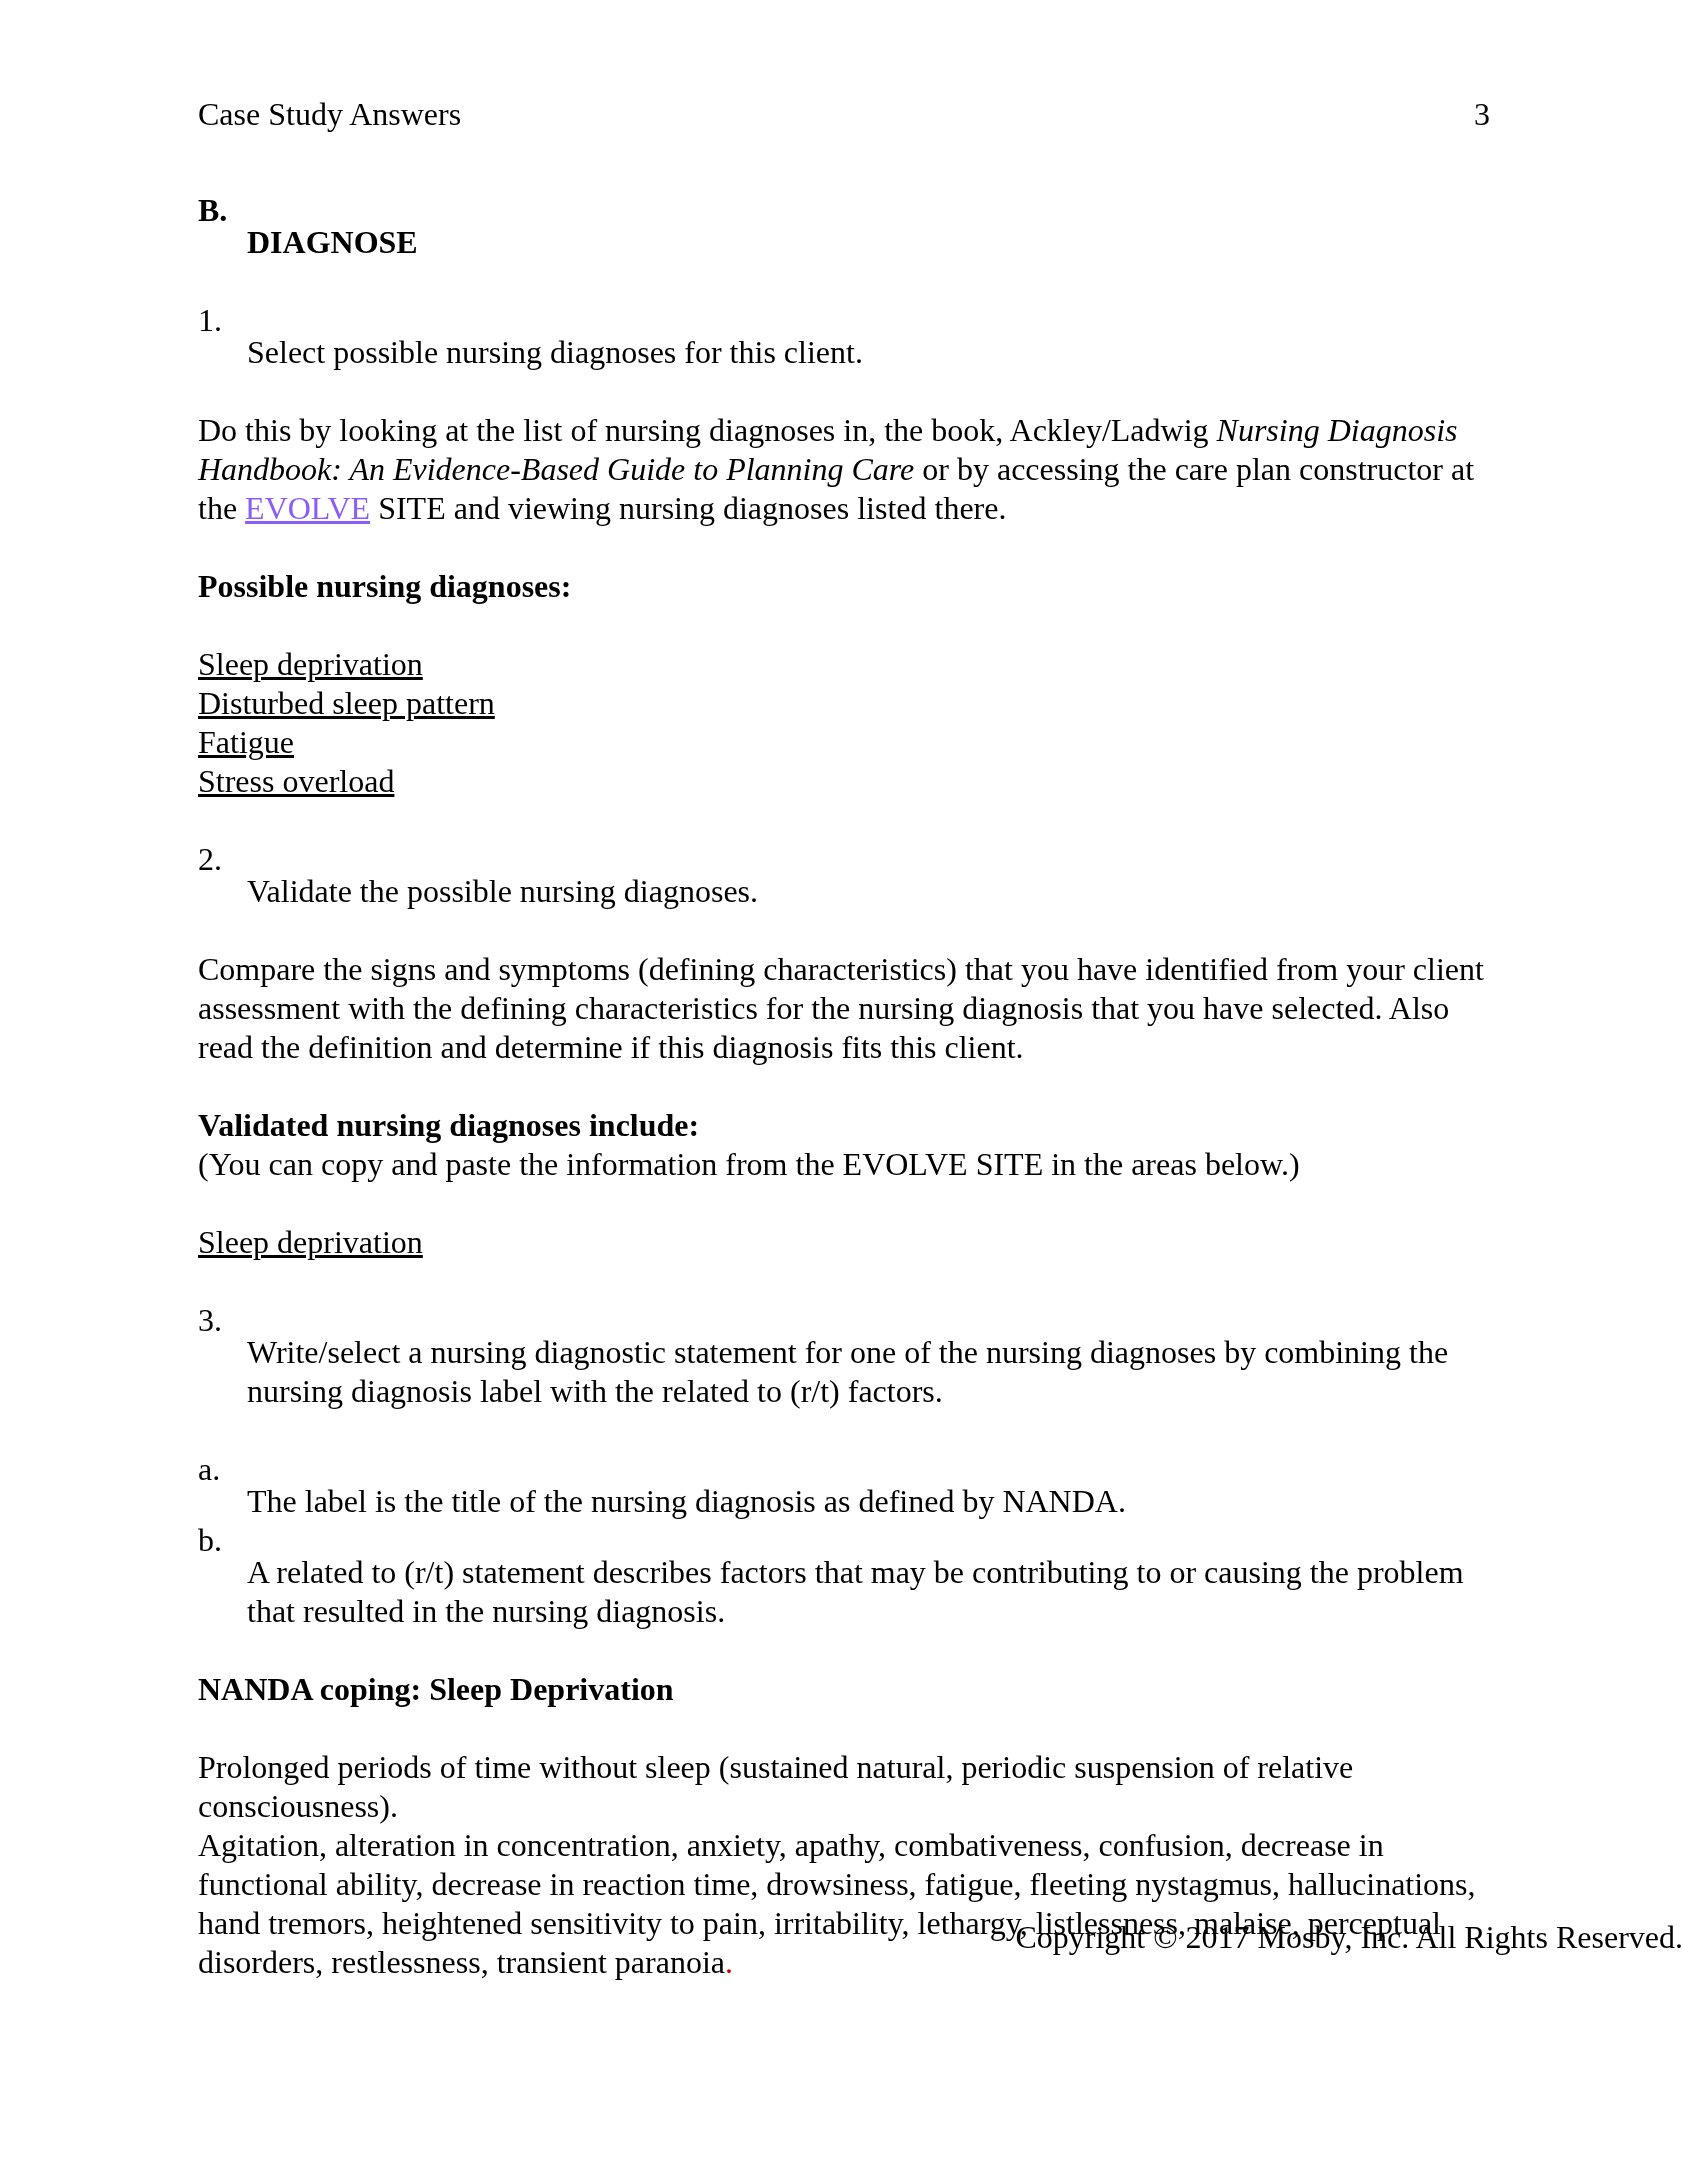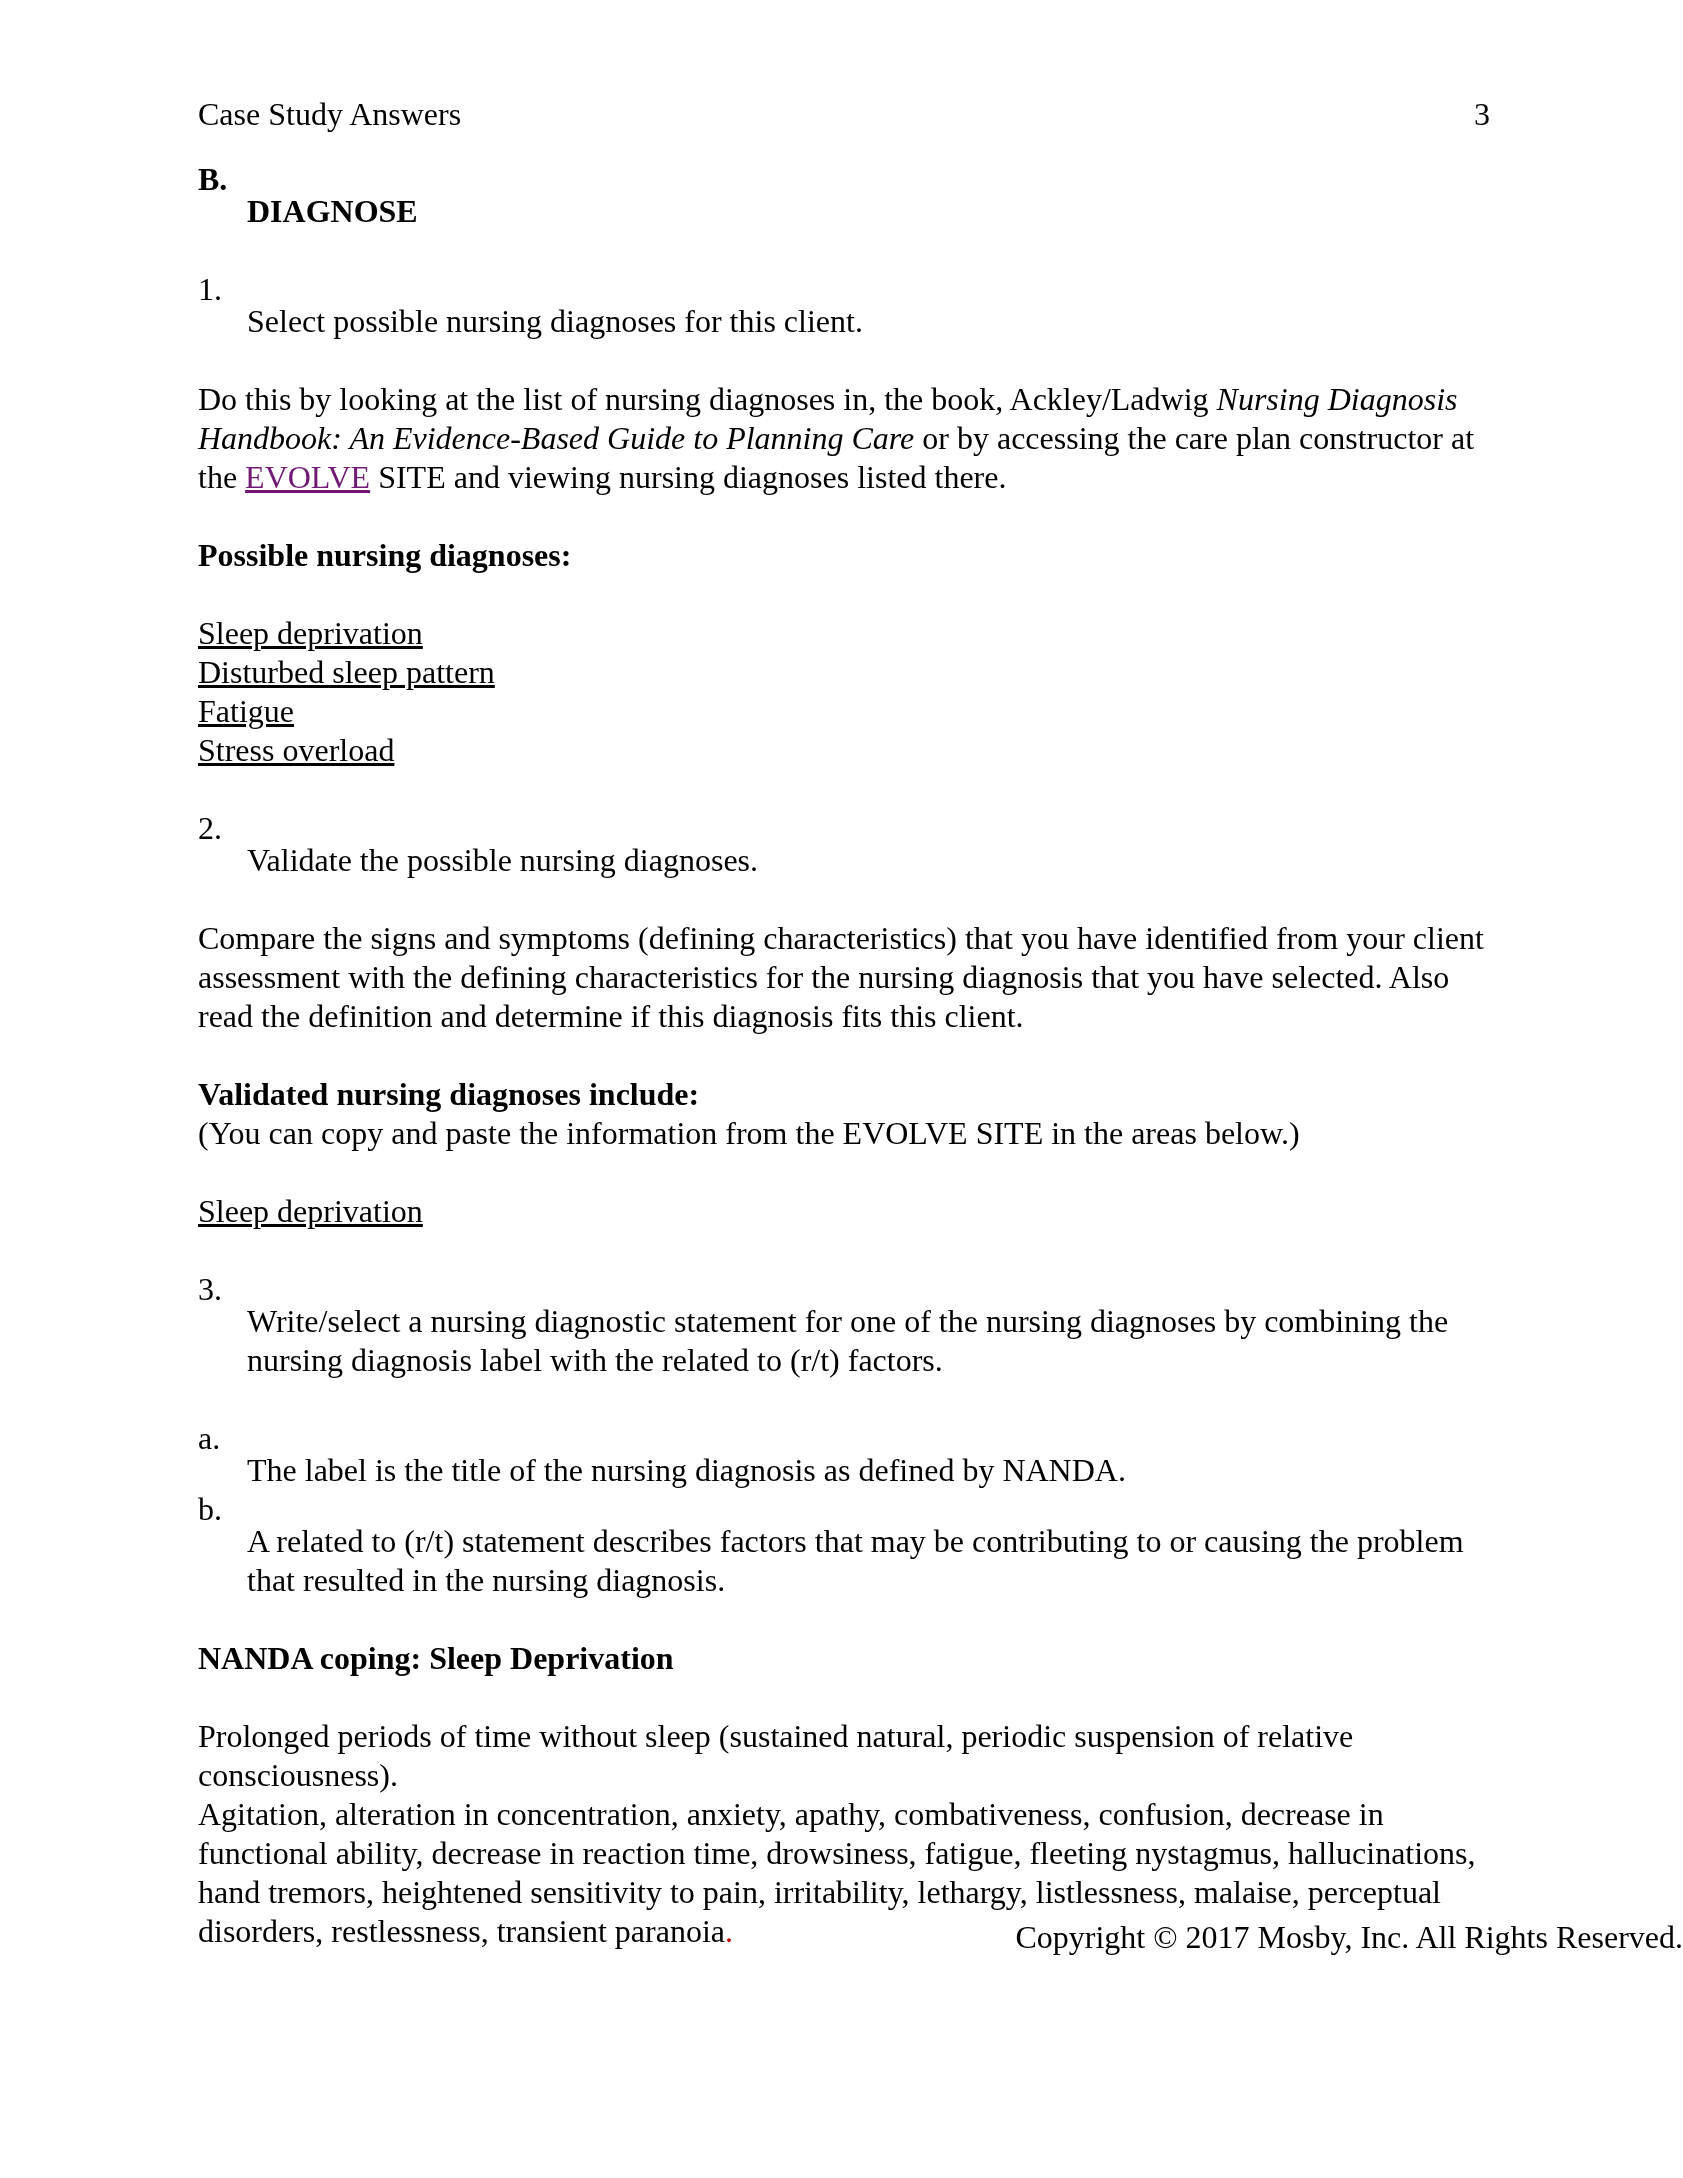--- a/index.html
+++ b/index.html
@@ -20,32 +20,32 @@
   }
   .content {
     position: absolute;
     top: 95px;
     left: 198px;
     width: 1292px;
   }
   .header-row {
     display: flex;
     justify-content: space-between;
-    margin-bottom: 26px;
+    margin-bottom: 57px;
   }
   .para { margin: 0 0 39px 0; }
   .line { margin: 0; }
   .hang { display: flex; }
   .hang .num { flex: 0 0 49px; }
   .hang .txt { flex: 1; margin-top: 32px; }
   .bold { font-weight: bold; }
   .italic { font-style: italic; }
   .u { text-decoration: underline; }
   .link {
-    color: #701a75;
+    color: #8b5cf6;
     text-decoration: underline;
     cursor: pointer;
   }
   .red { color: #cc0000; }
   .footer {
     position: absolute;
     left: 0;
     right: 0;
     top: 1918px;
     text-align: right;

